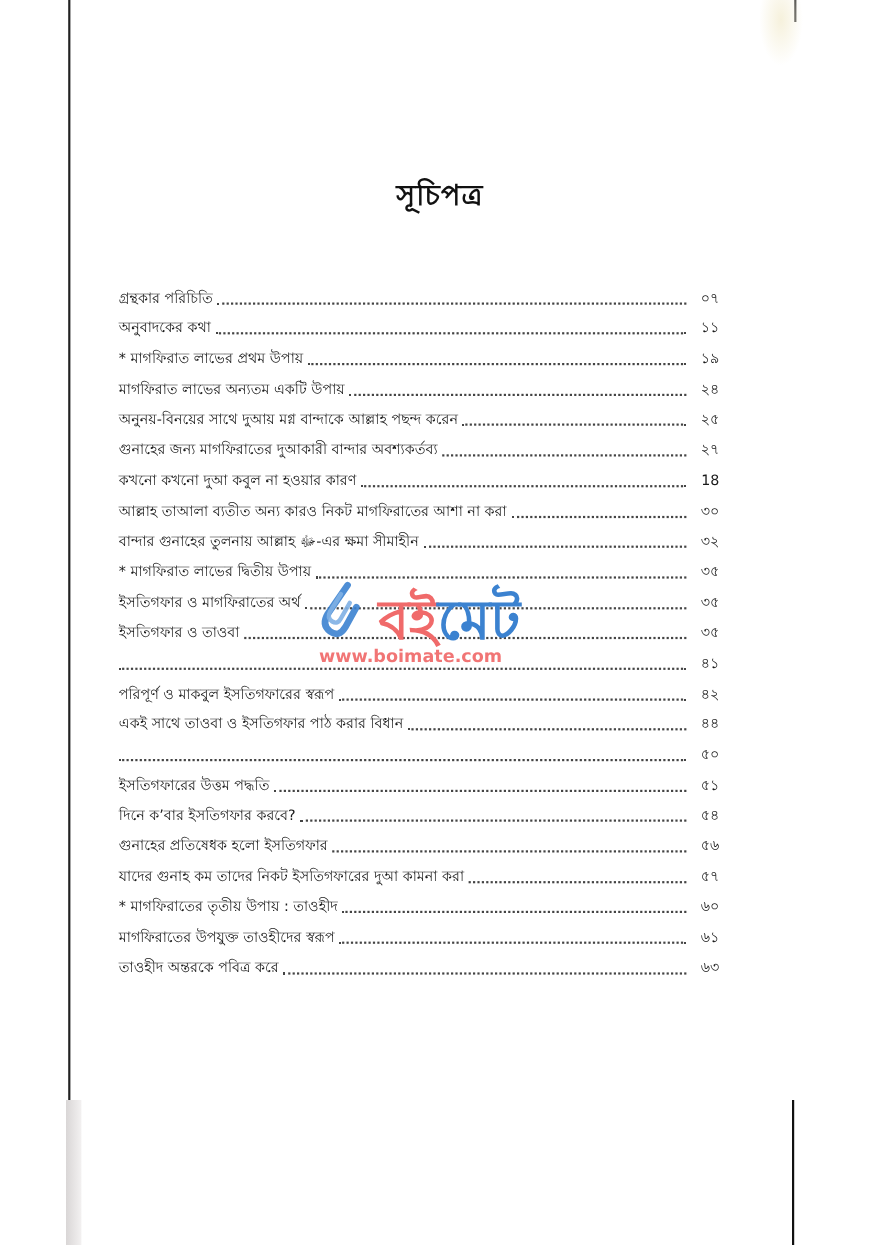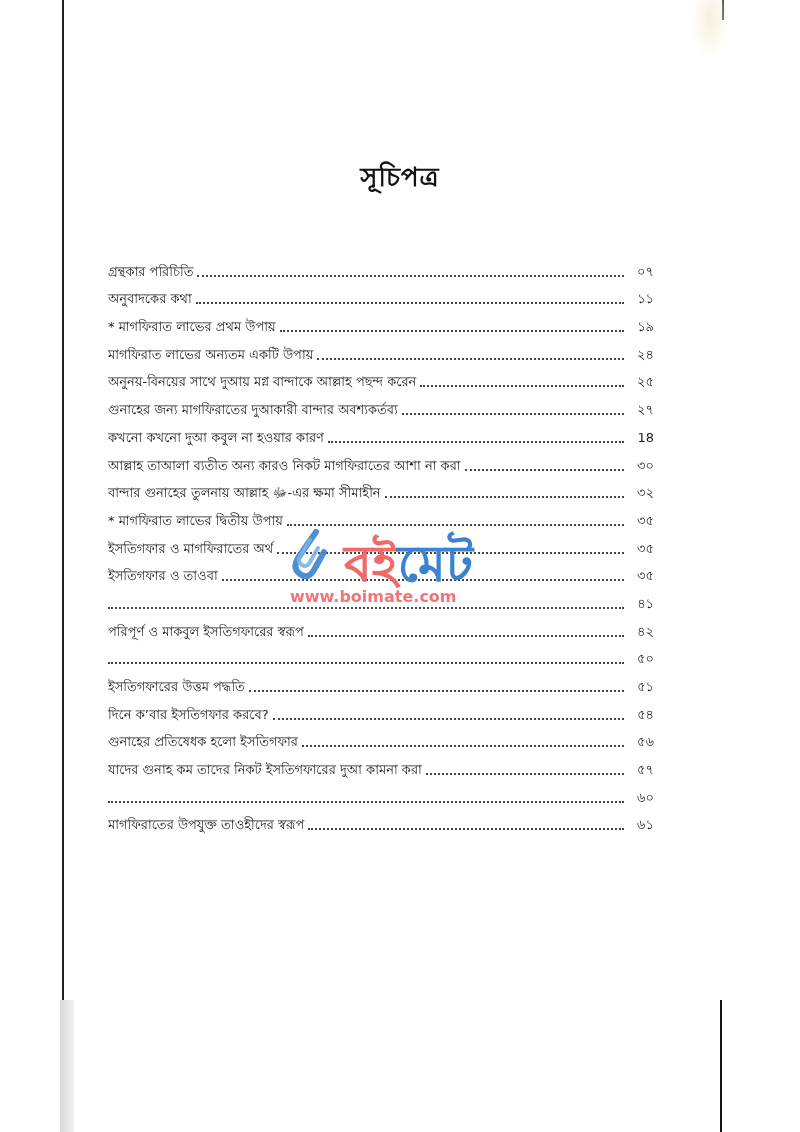--- a/index.html
+++ b/index.html
@@ -155,20 +155,25 @@
     <li class="toc-row">
       <span class="toc-leader"></span>
       <span class="toc-page">৪১</span>
     </li>
     <li class="toc-row">
       <span class="toc-label">পরিপূর্ণ ও মাকবুল ইসতিগফারের স্বরূপ</span>
       <span class="toc-leader"></span>
       <span class="toc-page">৪২</span>
     </li>
     <li class="toc-row">
+      <span class="toc-label">একই সাথে তাওবা ও ইসতিগফার পাঠ করার বিধান</span>
+      <span class="toc-leader"></span>
+      <span class="toc-page">৪৪</span>
+    </li>
+    <li class="toc-row">
       <span class="toc-leader"></span>
       <span class="toc-page">৫০</span>
     </li>
     <li class="toc-row">
       <span class="toc-label">ইসতিগফারের উত্তম পদ্ধতি</span>
       <span class="toc-leader"></span>
       <span class="toc-page">৫১</span>
     </li>
     <li class="toc-row">
       <span class="toc-label">দিনে ক’বার ইসতিগফার করবে?</span>
@@ -179,27 +184,33 @@
       <span class="toc-label">গুনাহের প্রতিষেধক হলো ইসতিগফার</span>
       <span class="toc-leader"></span>
       <span class="toc-page">৫৬</span>
     </li>
     <li class="toc-row">
       <span class="toc-label">যাদের গুনাহ কম তাদের নিকট ইসতিগফারের দুআ কামনা করা</span>
       <span class="toc-leader"></span>
       <span class="toc-page">৫৭</span>
     </li>
     <li class="toc-row">
+      <span class="toc-label">* মাগফিরাতের তৃতীয় উপায় : তাওহীদ</span>
       <span class="toc-leader"></span>
       <span class="toc-page">৬০</span>
     </li>
     <li class="toc-row">
       <span class="toc-label">মাগফিরাতের উপযুক্ত তাওহীদের স্বরূপ</span>
       <span class="toc-leader"></span>
       <span class="toc-page">৬১</span>
+    </li>
+    <li class="toc-row">
+      <span class="toc-label">তাওহীদ অন্তরকে পবিত্র করে</span>
+      <span class="toc-leader"></span>
+      <span class="toc-page">৬৩</span>
     </li>
   </ul>
 
 <div class="watermark">
   <svg class="wm-clip" viewBox="0 0 40 58">
     <path d="M28 8 L10 34 Q4 44 12 50 Q20 56 26 46 L36 28" fill="none" stroke="#3b82d0" stroke-width="6" stroke-linecap="round" opacity="0.9"></path>
     <path d="M22 16 L12 32 Q9 38 14 41 Q19 44 22 38 L30 24" fill="none" stroke="#7fb0e4" stroke-width="4" stroke-linecap="round" opacity="0.9"></path>
   </svg>
   <div class="wm-brand">
     <span class="a">বই</span><span class="b">মেট</span>

